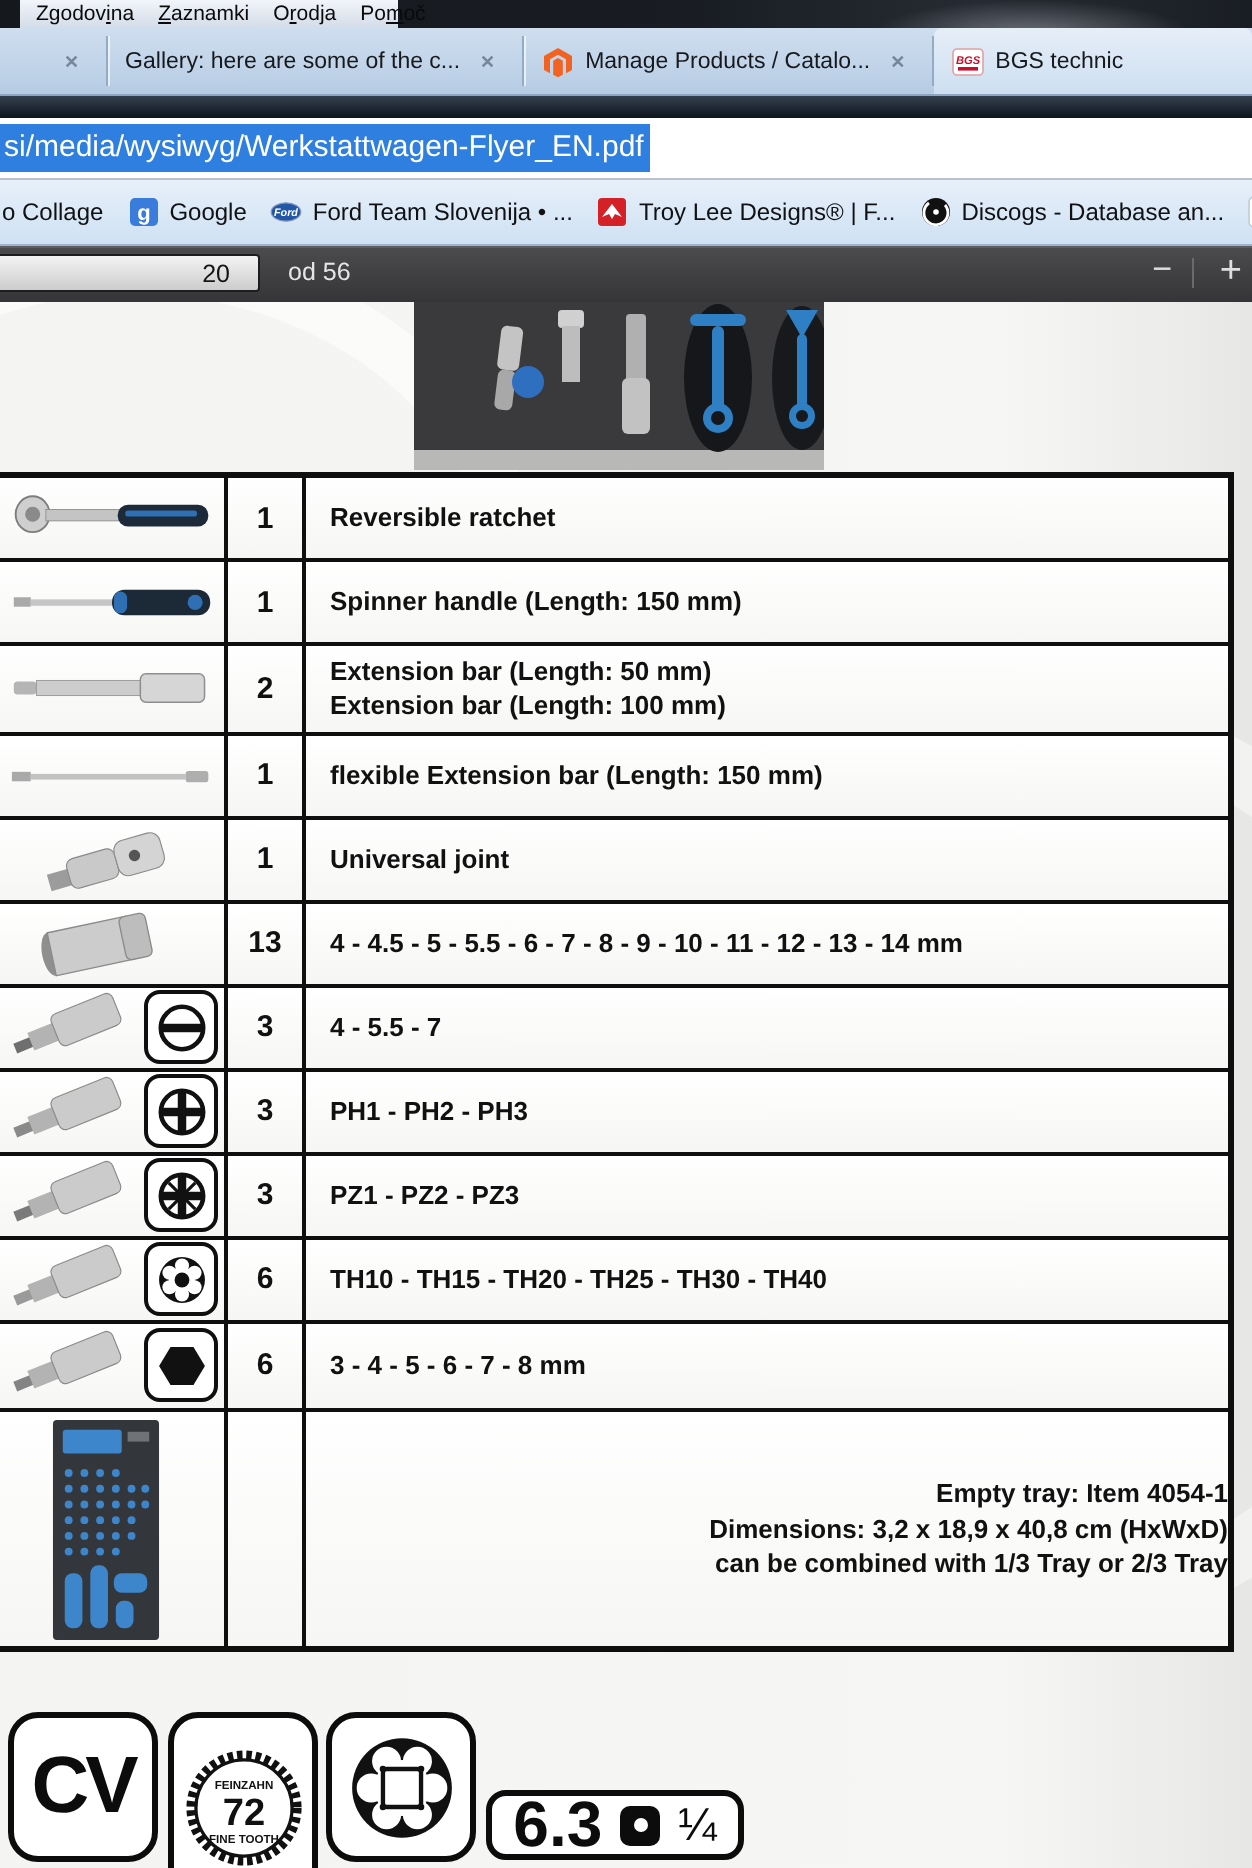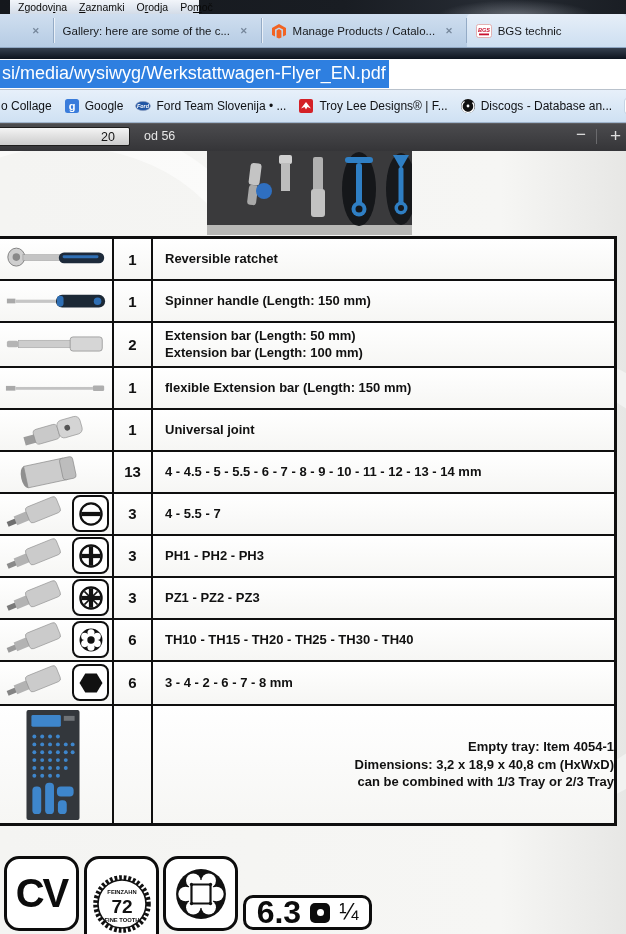--- a/index.html
+++ b/index.html
@@ -17,21 +17,21 @@
   .tab{display:flex;align-items:center;gap:6px;padding:0 9px;position:relative;}
   .tab-label{font-size:11.5px;color:#17191c;white-space:nowrap;overflow:hidden;}
   .tab-close{font-size:9px;font-weight:bold;color:#76879b;padding:2px 4px;cursor:pointer;}
   .tab-sep{width:1px;background:#94abc6;box-shadow:1px 0 0 rgba(255,255,255,.65);margin:4px 0;}
   .tab.active{background:linear-gradient(#e6eef8,#cddff1);border-radius:4px 4px 0 0;}
   .favicon{width:16px;height:16px;flex:0 0 16px;}
 
   
   .darkstrip{height:11px;background:linear-gradient(#35404f,#0d141e);}
   .urlbar{height:30px;background:#fff;display:flex;align-items:center;border-bottom:1px solid #b9c2cc;}
-  .url-selection{background:#2e7fe0;color:#fff;font-size:18px;padding:3px 3px 4px 2px;white-space:nowrap;}
+  .url-selection{background:#2e7fe0;color:#fff;font-size:15px;padding:3px 3px 4px 2px;white-space:nowrap;}
 
   
   .bookmarksbar{height:32px;background:linear-gradient(#e7f0fa,#cfe1f3);display:flex;align-items:center;font-size:12px;color:#101114;overflow:hidden;border-bottom:1px solid #9fb4cc;}
   .bm{display:flex;align-items:center;gap:5px;padding:0 6px;white-space:nowrap;cursor:pointer;}
   .bm-label{white-space:nowrap;}
 
   
   .pdftoolbar{height:27px;background:linear-gradient(#4b4b4e,#353538);border-top:1px solid #5d5d60;position:relative;}
   .page-input{position:absolute;left:-10px;top:3px;width:140px;height:19px;background:linear-gradient(#f4f4f4,#cccccc);border:1px solid #1d1d1d;border-radius:2px;color:#151515;font-size:12.5px;text-align:right;padding-right:14px;line-height:19px;box-sizing:border-box;}
   .of-label{position:absolute;left:144px;top:5px;color:#e6e6e6;font-size:12.5px;}
@@ -402,21 +402,21 @@
           </g>
         </svg>
         <div class="profile-box">
           <svg width="30" height="30" viewBox="0 0 34 34">
             <polygon points="4,17 10.5,6.2 23.5,6.2 30,17 23.5,27.8 10.5,27.8" fill="#111"></polygon>
           </svg>
         </div>
       </div>
       <div class="c-qty">6</div>
       <div class="c-desc">
-        <div>3 - 4 - 2 - 6 - 7 - 8 mm</div>
+        <div>3 - 4 - 5 - 6 - 7 - 8 mm</div>
       </div>
     </div>
 
     <div class="trow r-tray">
       <div class="c-img" style="padding-left:26px">
         <svg width="54" height="110" viewBox="0 0 54 112">
           <rect width="54" height="112" rx="2" fill="#33373c"></rect>
           <rect x="5" y="5" width="30" height="12" rx="1.5" fill="#3e86cc"></rect>
           <rect x="38" y="6" width="11" height="5" fill="#6f7377"></rect>
           <g fill="#3e86cc">

